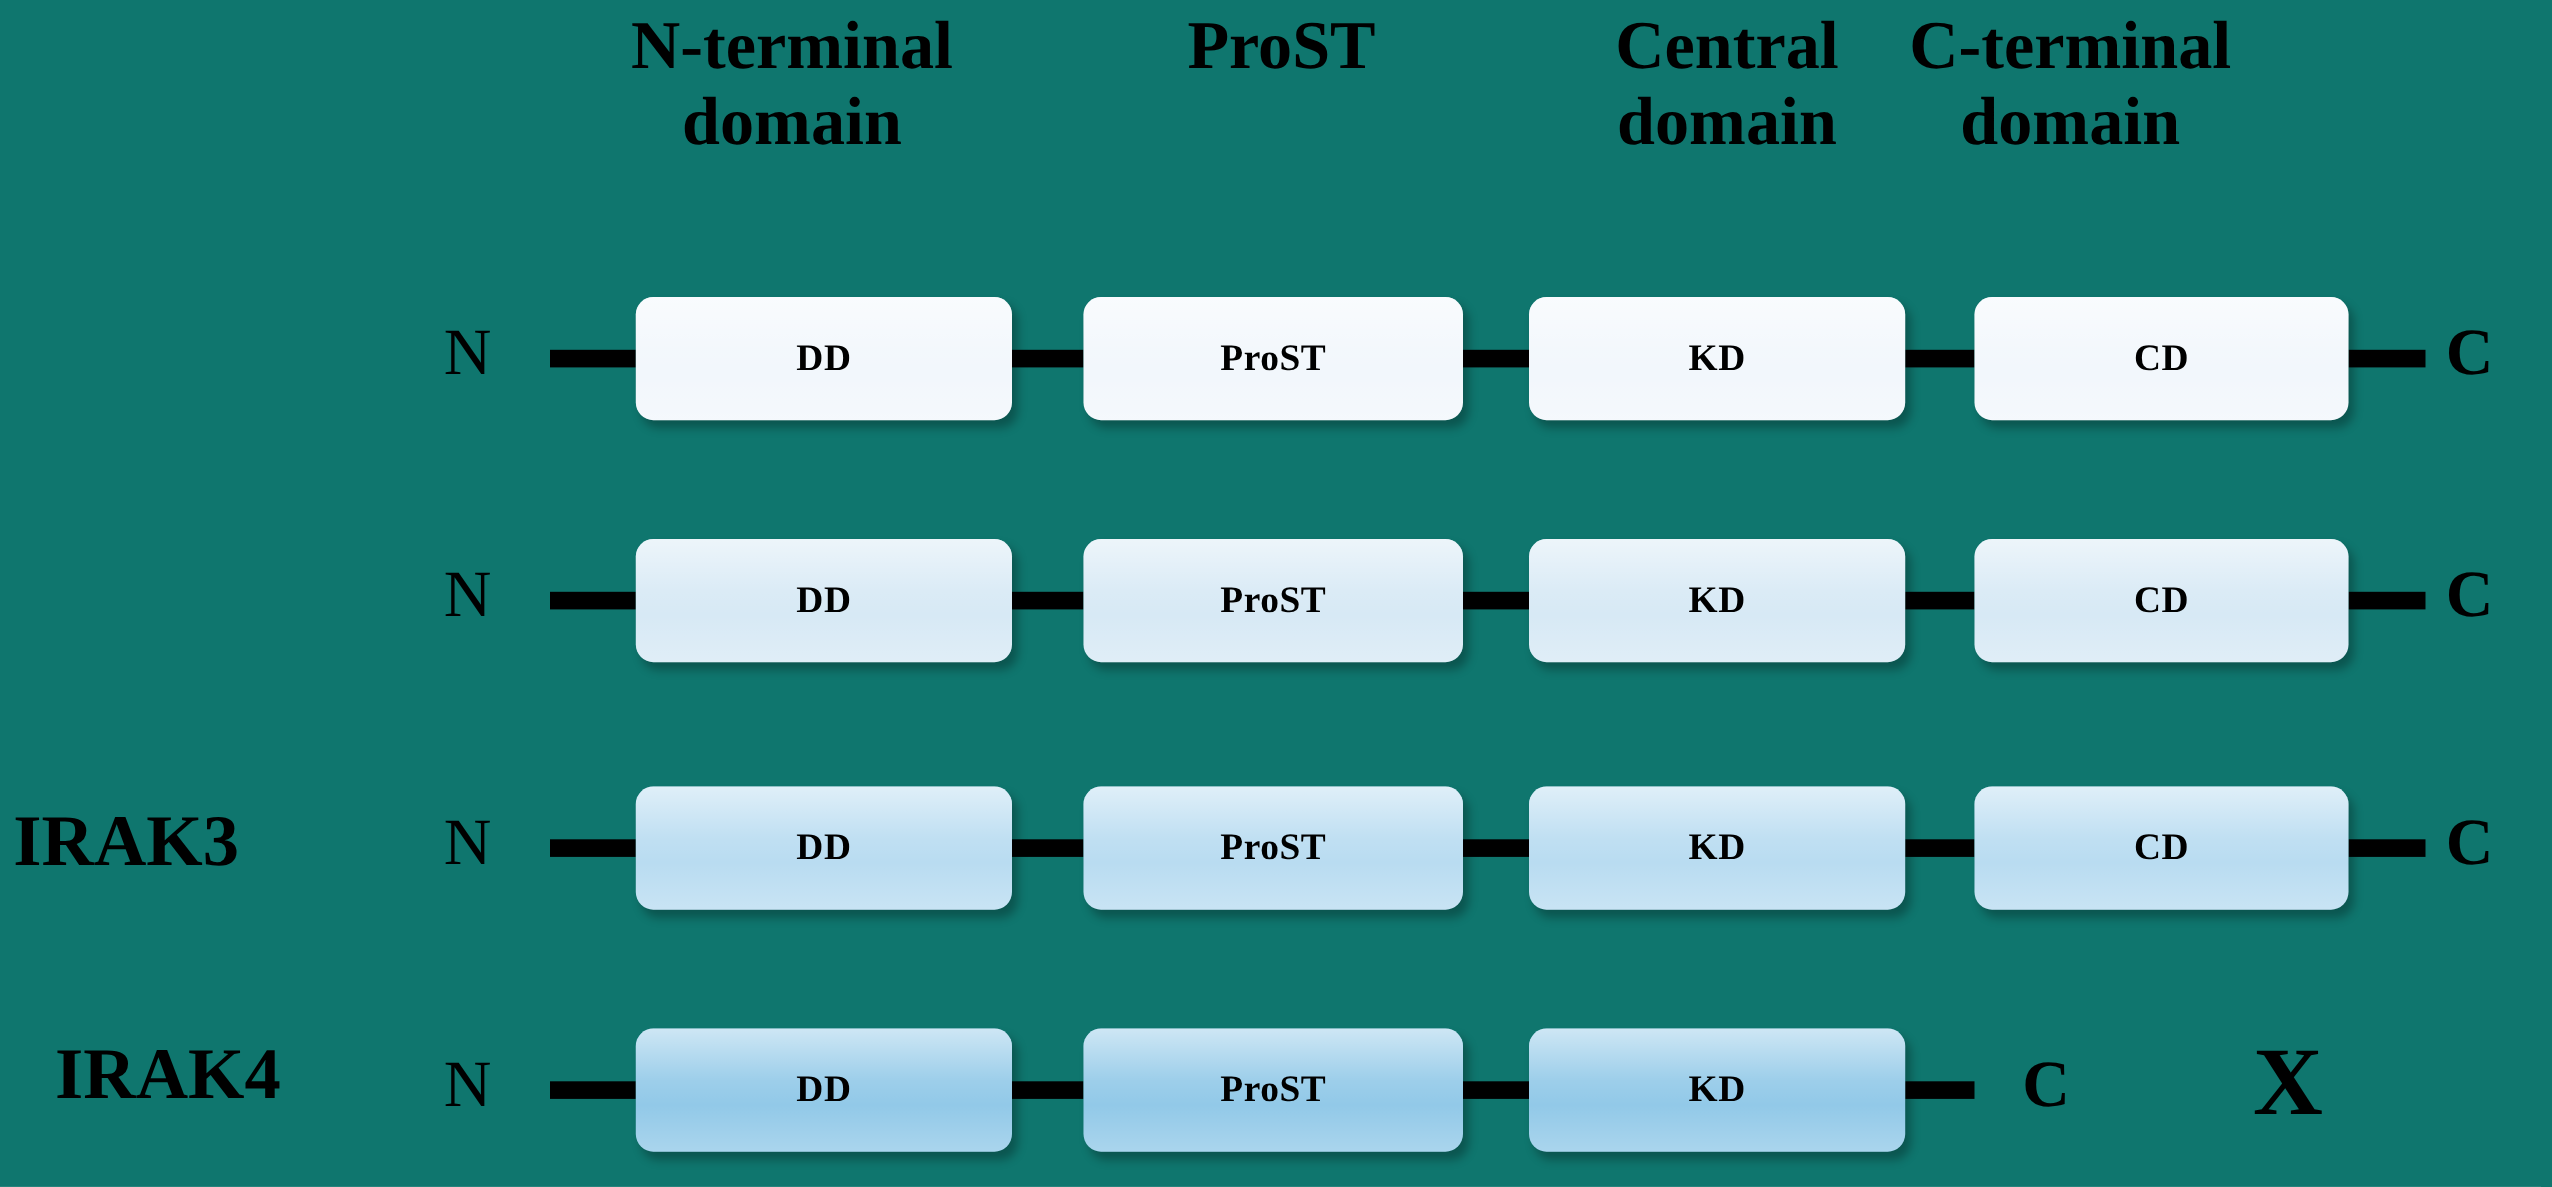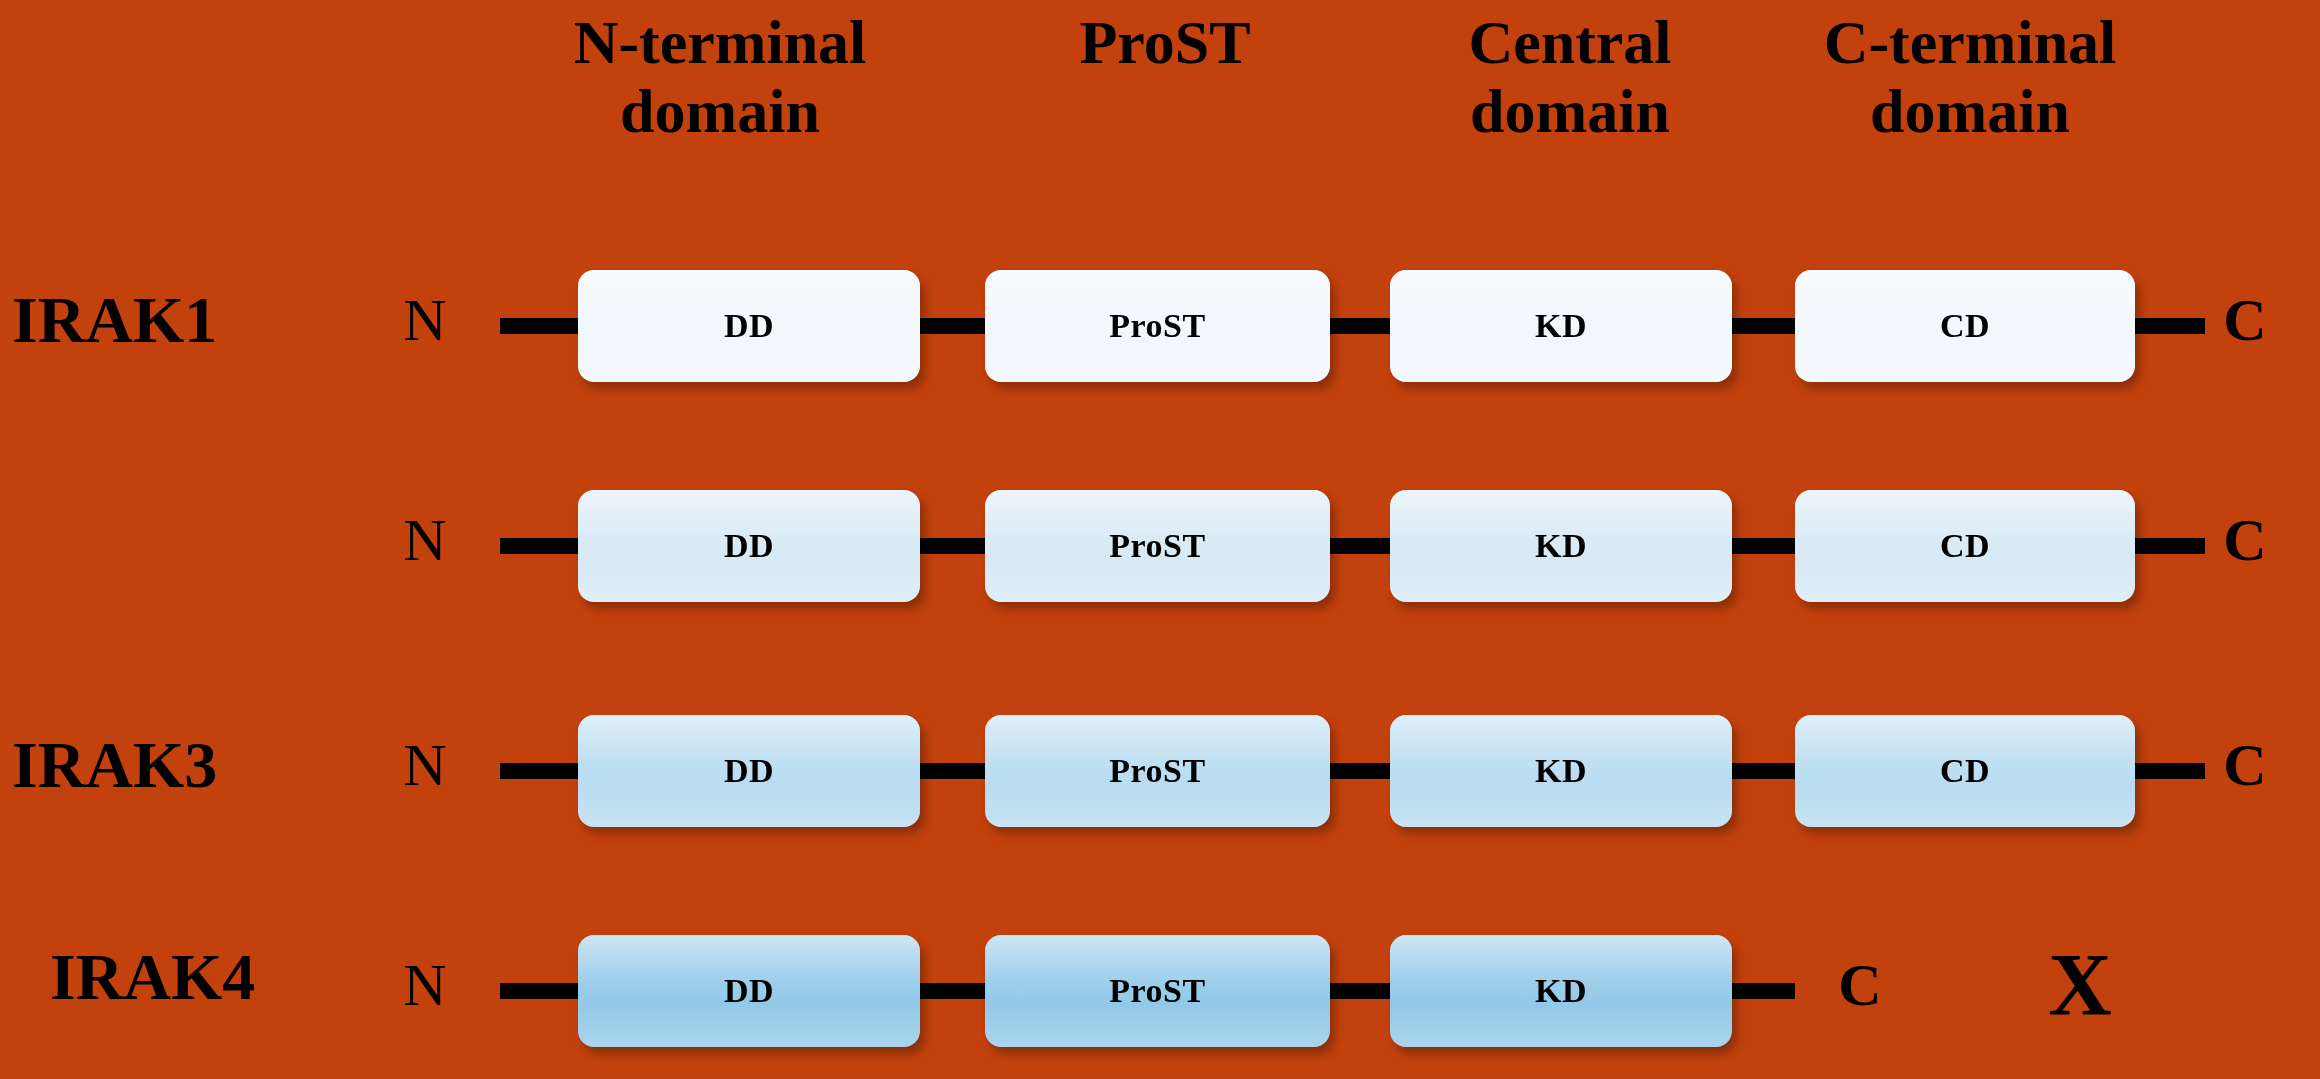--- a/index.html
+++ b/index.html
@@ -4,21 +4,21 @@
 <style>
   html, body {
     margin: 0;
     padding: 0;
     background: #ffffff;
   }
   #figure {
     position: relative;
     width: 2320px;
     height: 1079px;
-    background: #c2410c;
+    background: #0f766e;
     font-family: "Liberation Serif", "DejaVu Serif", serif;
     overflow: hidden;
   }
 
   
   .col-header {
     position: absolute;
     font-weight: bold;
     color: #000000;
     font-size: 62px;
@@ -111,23 +111,22 @@
 </style>
 </head>
 <body>
 
 <div id="figure">
     <div class="col-header" style="left: 520px; top: 8px; width: 400px;">N-terminal
 domain</div>
     <div class="col-header" style="left: 1010px; top: 8px; width: 310px;">ProST</div>
     <div class="col-header" style="left: 1380px; top: 8px; width: 380px;">Central
 domain</div>
-    <div class="col-header" style="left: 1770px; top: 8px; width: 400px;">C-terminal
+    <div class="col-header" style="left: 1682px; top: 8px; width: 400px;">C-terminal
 domain</div>
-    <div class="row-label" style="top: 270px;">IRAK1</div>
     <div class="terminus n-term" style="left: 395px; top: 270px; width: 60px;">N</div>
     <div class="connector" style="left: 500px; width: 78px; top: 318px; background: rgb(0, 0, 0);"></div>
     <div class="connector" style="left: 920px; width: 65px; top: 318px; background: rgb(0, 0, 0);"></div>
     <div class="connector" style="left: 1330px; width: 60px; top: 318px; background: rgb(0, 0, 0);"></div>
     <div class="connector" style="left: 1732px; width: 63px; top: 318px; background: rgb(0, 0, 0);"></div>
     <div class="connector" style="left: 2135px; width: 70px; top: 318px; background: rgb(0, 0, 0);"></div>
     <div class="domain-box" style="left: 578px; width: 342px; top: 270px; background: rgb(242, 247, 252);">
       <span class="box-label">DD</span>
     </div>
     <div class="domain-box" style="left: 985px; width: 345px; top: 270px; background: rgb(242, 247, 252);">

